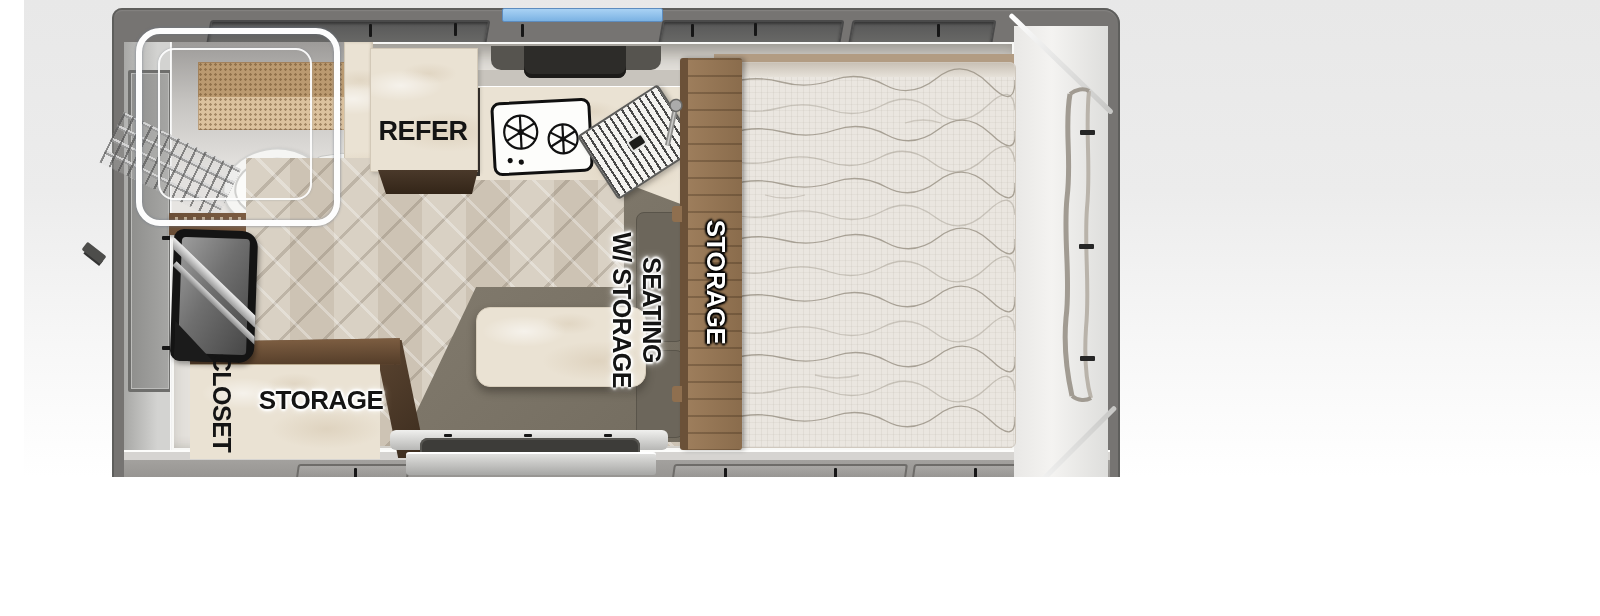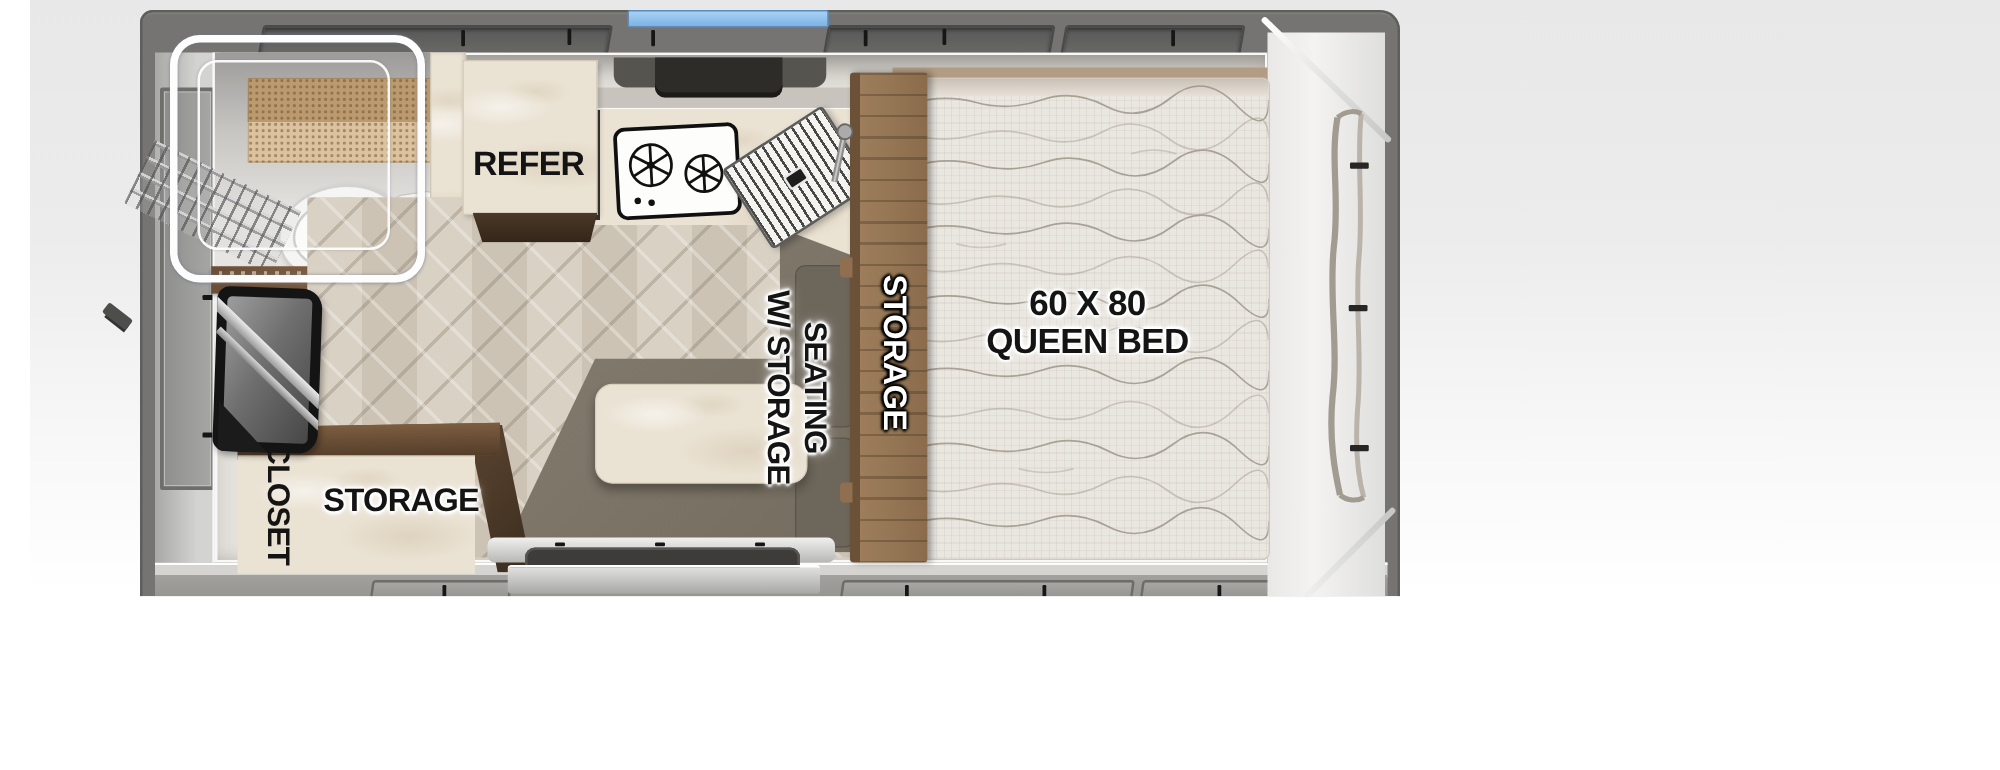--- a/index.html
+++ b/index.html
@@ -175,24 +175,20 @@
         <path d="M2 266 Q28 274 54 267 T106 269 T158 264 T210 270 T262 265 T290 268" opacity=".5"></path>
         <path d="M6 296 Q32 288 58 295 T110 293 T162 298 T214 292 T266 297 T290 294"></path>
         <path d="M2 326 Q28 334 54 327 T106 329 T158 324 T210 330 T262 325 T290 328" opacity=".55"></path>
         <path d="M5 356 Q31 348 57 355 T109 353 T161 358 T213 352 T265 357 T290 354"></path>
         <path d="M40 132 q20 6 40 0" opacity=".45"></path>
           <path d="M180 60 q18 -6 36 0" opacity=".45"></path>
           <path d="M90 312 q22 6 44 0" opacity=".45"></path>
       </g>
     </svg>
   </div>
-  <div class="abs" style="left:746px;top:228px;width:200px;z-index:8;">
-    <div class="lbl outline-w" style="font-size:28px;line-height:30px;">60 X 80</div>
-    <div class="lbl outline-w" style="font-size:28px;line-height:30px;">QUEEN BED</div>
-  </div>
 
   <div class="abs" style="left:366px;top:430px;width:278px;height:20px;background:linear-gradient(180deg,#f0f0ee,#b7b7b5);border:1px solid #98989б;border-radius:6px;z-index:7;"></div>
   <div class="abs tick" style="left:420px;top:434px;width:8px;height:3px;z-index:7;"></div>
   <div class="abs tick" style="left:500px;top:434px;width:8px;height:3px;z-index:7;"></div>
   <div class="abs tick" style="left:580px;top:434px;width:8px;height:3px;z-index:7;"></div>
   <div class="abs" style="left:396px;top:438px;width:220px;height:30px;background:#3d3c39;border-radius:8px;z-index:7;box-shadow:inset 0 0 0 2px #555450;"></div>
   <div class="abs" style="left:382px;top:452px;width:250px;height:21px;background:linear-gradient(180deg,#e0e0de,#a7a7a5);border-top:2px solid #ffffff;border-radius:3px;z-index:7;"></div>
 
   <div class="abs" style="left:112px;top:28px;width:192px;height:186px;border:6px solid #fdfdfd;border-radius:24px;z-index:9;box-shadow:0 0 3px rgba(110,120,135,.9), inset 0 0 3px rgba(110,120,135,.7);"></div>
   <div class="abs" style="left:134px;top:48px;width:150px;height:148px;border:2px solid rgba(253,253,253,.95);border-radius:16px;z-index:9;box-shadow:0 0 2px rgba(120,130,145,.5);"></div>

